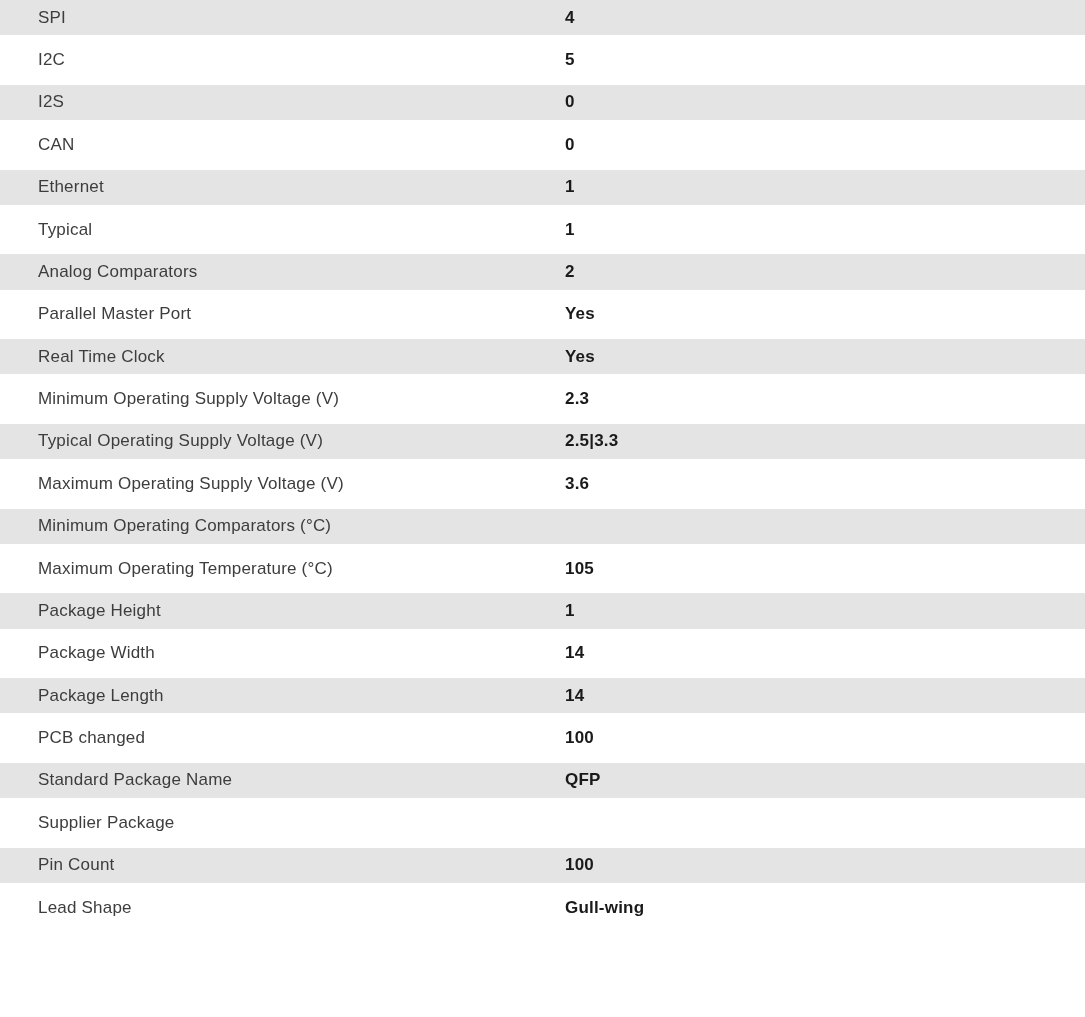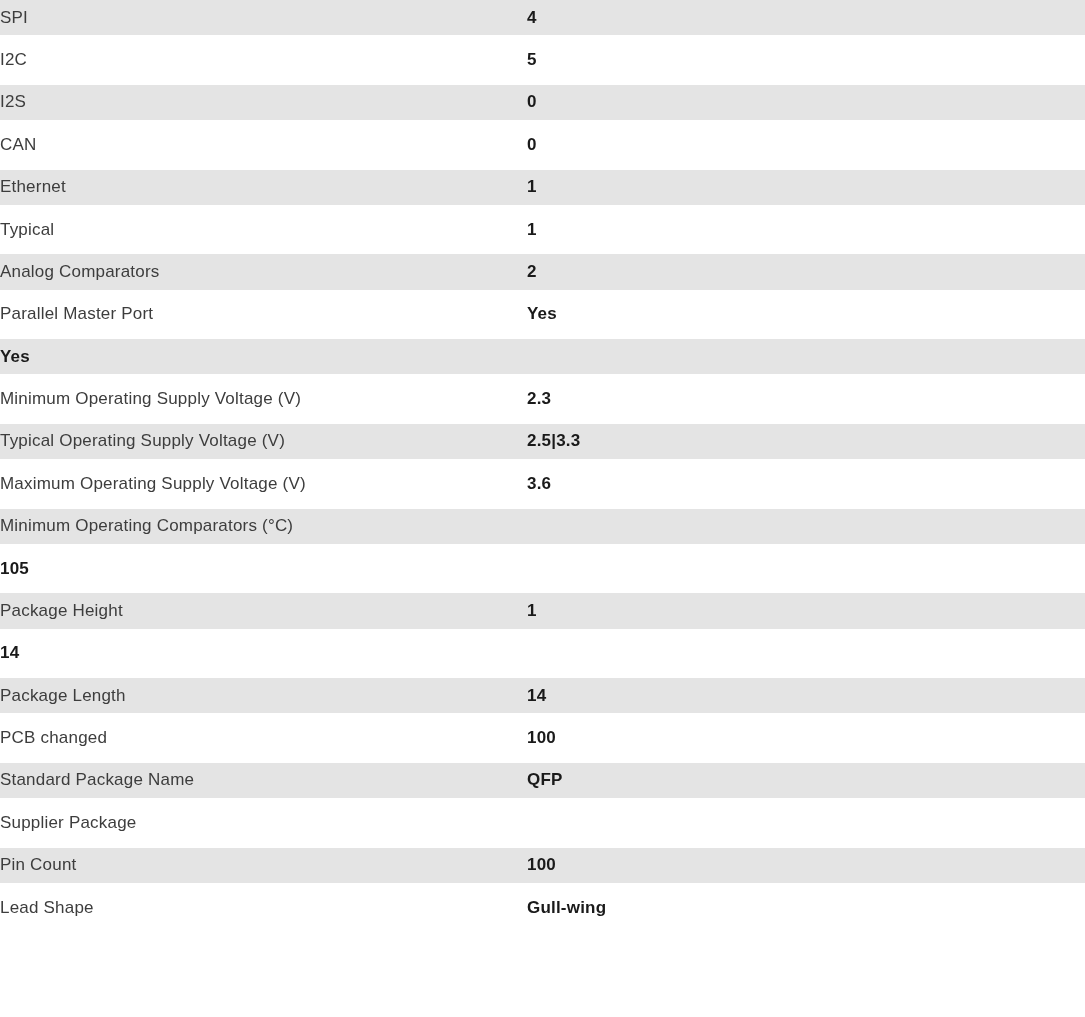--- a/index.html
+++ b/index.html
@@ -26,20 +26,21 @@
   }
   .row:nth-child(odd) {
     background-color: var(--stripe, #e4e4e4);
   }
   .cell {
     white-space: nowrap;
     letter-spacing: 0.2px;
   }
   .label {
     flex: 0 0 527px;
+    padding-left: 38px;
     font-size: 17px;
     font-weight: 400;
     color: var(--label-color, #3d3d3d);
   }
   .value {
     flex: 1 1 auto;
     font-size: 17px;
     font-weight: 700;
     color: var(--value-color, #1a1a1a);
   }
@@ -82,20 +83,21 @@
     <div class="cell label">Analog Comparators</div>
     <div class="cell value">2</div>
   </div>
 
   <div class="row">
     <div class="cell label">Parallel Master Port</div>
     <div class="cell value">Yes</div>
   </div>
 
   <div class="row">
+    <div class="cell label">Real Time Clock</div>
     <div class="cell value">Yes</div>
   </div>
 
   <div class="row">
     <div class="cell label">Minimum Operating Supply Voltage (V)</div>
     <div class="cell value">2.3</div>
   </div>
 
   <div class="row">
     <div class="cell label">Typical Operating Supply Voltage (V)</div>
@@ -105,31 +107,33 @@
   <div class="row">
     <div class="cell label">Maximum Operating Supply Voltage (V)</div>
     <div class="cell value">3.6</div>
   </div>
 
   <div class="row">
     <div class="cell label">Minimum Operating Comparators (°C)</div>
   </div>
 
   <div class="row">
+    <div class="cell label">Maximum Operating Temperature (°C)</div>
     <div class="cell value">105</div>
   </div>
 
 
 
   <div class="row">
     <div class="cell label">Package Height</div>
     <div class="cell value">1</div>
   </div>
 
   <div class="row">
+    <div class="cell label">Package Width</div>
     <div class="cell value">14</div>
   </div>
 
   <div class="row">
     <div class="cell label">Package Length</div>
     <div class="cell value">14</div>
   </div>
 
   <div class="row">
     <div class="cell label">PCB changed</div>

